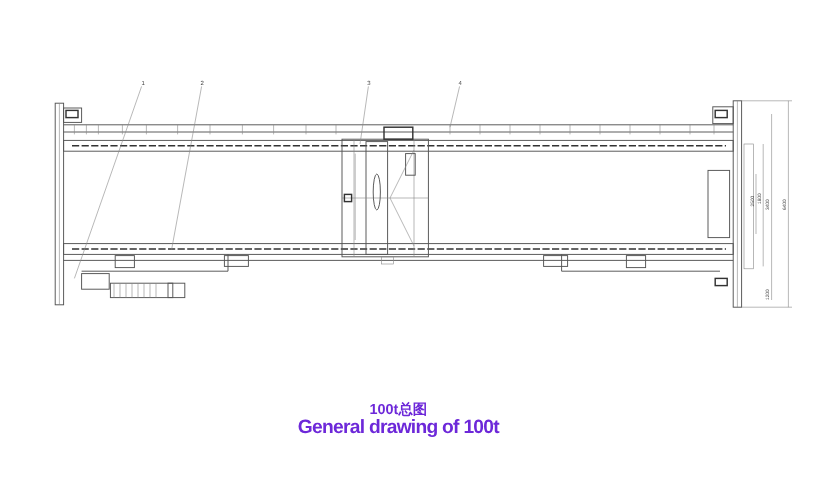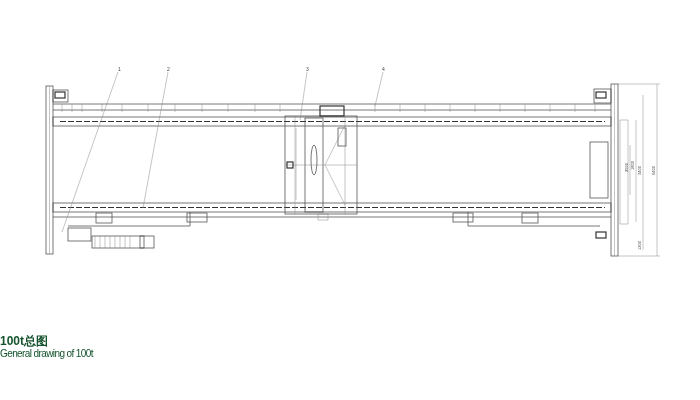--- a/index.html
+++ b/index.html
@@ -1,20 +1,20 @@
 <!DOCTYPE html>
 <html><head>
 <meta charset="utf-8">
 <style>
   html,body{margin:0;padding:0;background:#fff;}
   body{width:700px;height:400px;position:relative;overflow:hidden;font-family:"Liberation Sans",sans-serif;}
   #drawing{position:absolute;left:0;top:0;}
-  .caption{position:absolute;left:0;width:664px;text-align:left;color:#14532d;}
+  .caption{position:absolute;left:0;width:664px;text-align:center;color:#6d28d9;}
   #cap-cn{top:333px;font-size:12px;font-weight:bold;}
-  #cap-en{top:348px;font-size:10px;font-weight:normal;letter-spacing:-0.6px;}
+  #cap-en{top:348px;font-size:16px;font-weight:bold;letter-spacing:-0.6px;}
   .ln{stroke:#555;stroke-width:0.8;fill:none;}
   .lnd{stroke:#333;stroke-width:1.2;fill:none;}
   .thin{stroke:#888;stroke-width:0.5;fill:none;}
   .lbl{font-size:5px;fill:#444;font-family:"Liberation Sans",sans-serif;}
   .dim{font-size:4px;fill:#444;font-family:"Liberation Sans",sans-serif;}
 </style>
 </head>
 <body>
 
 <svg id="drawing" width="700" height="400" viewBox="0 0 700 400">

